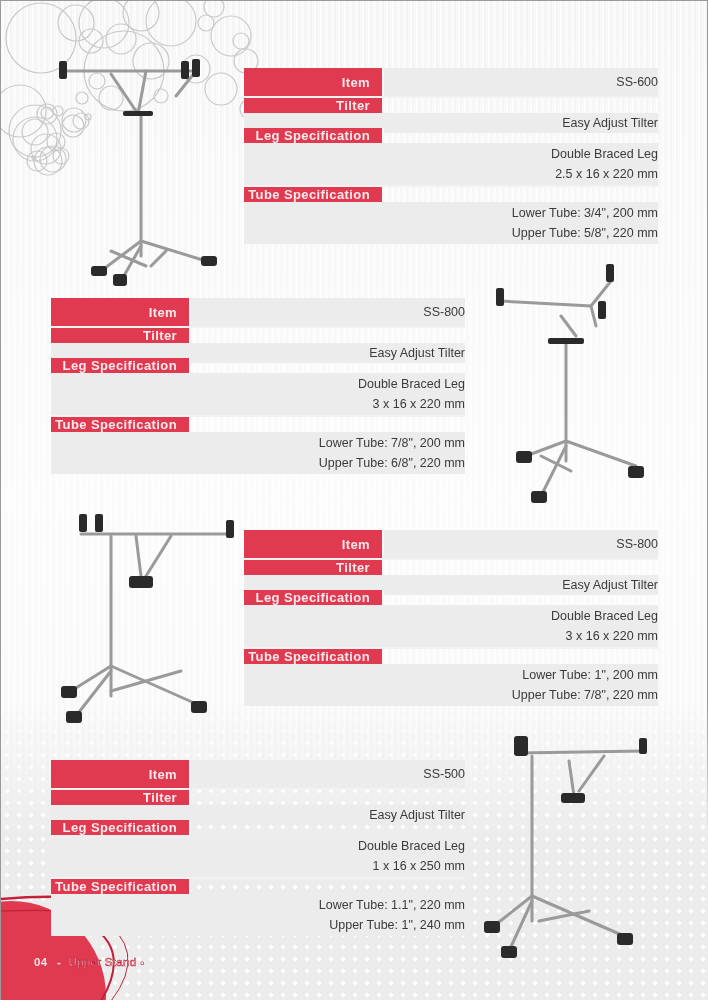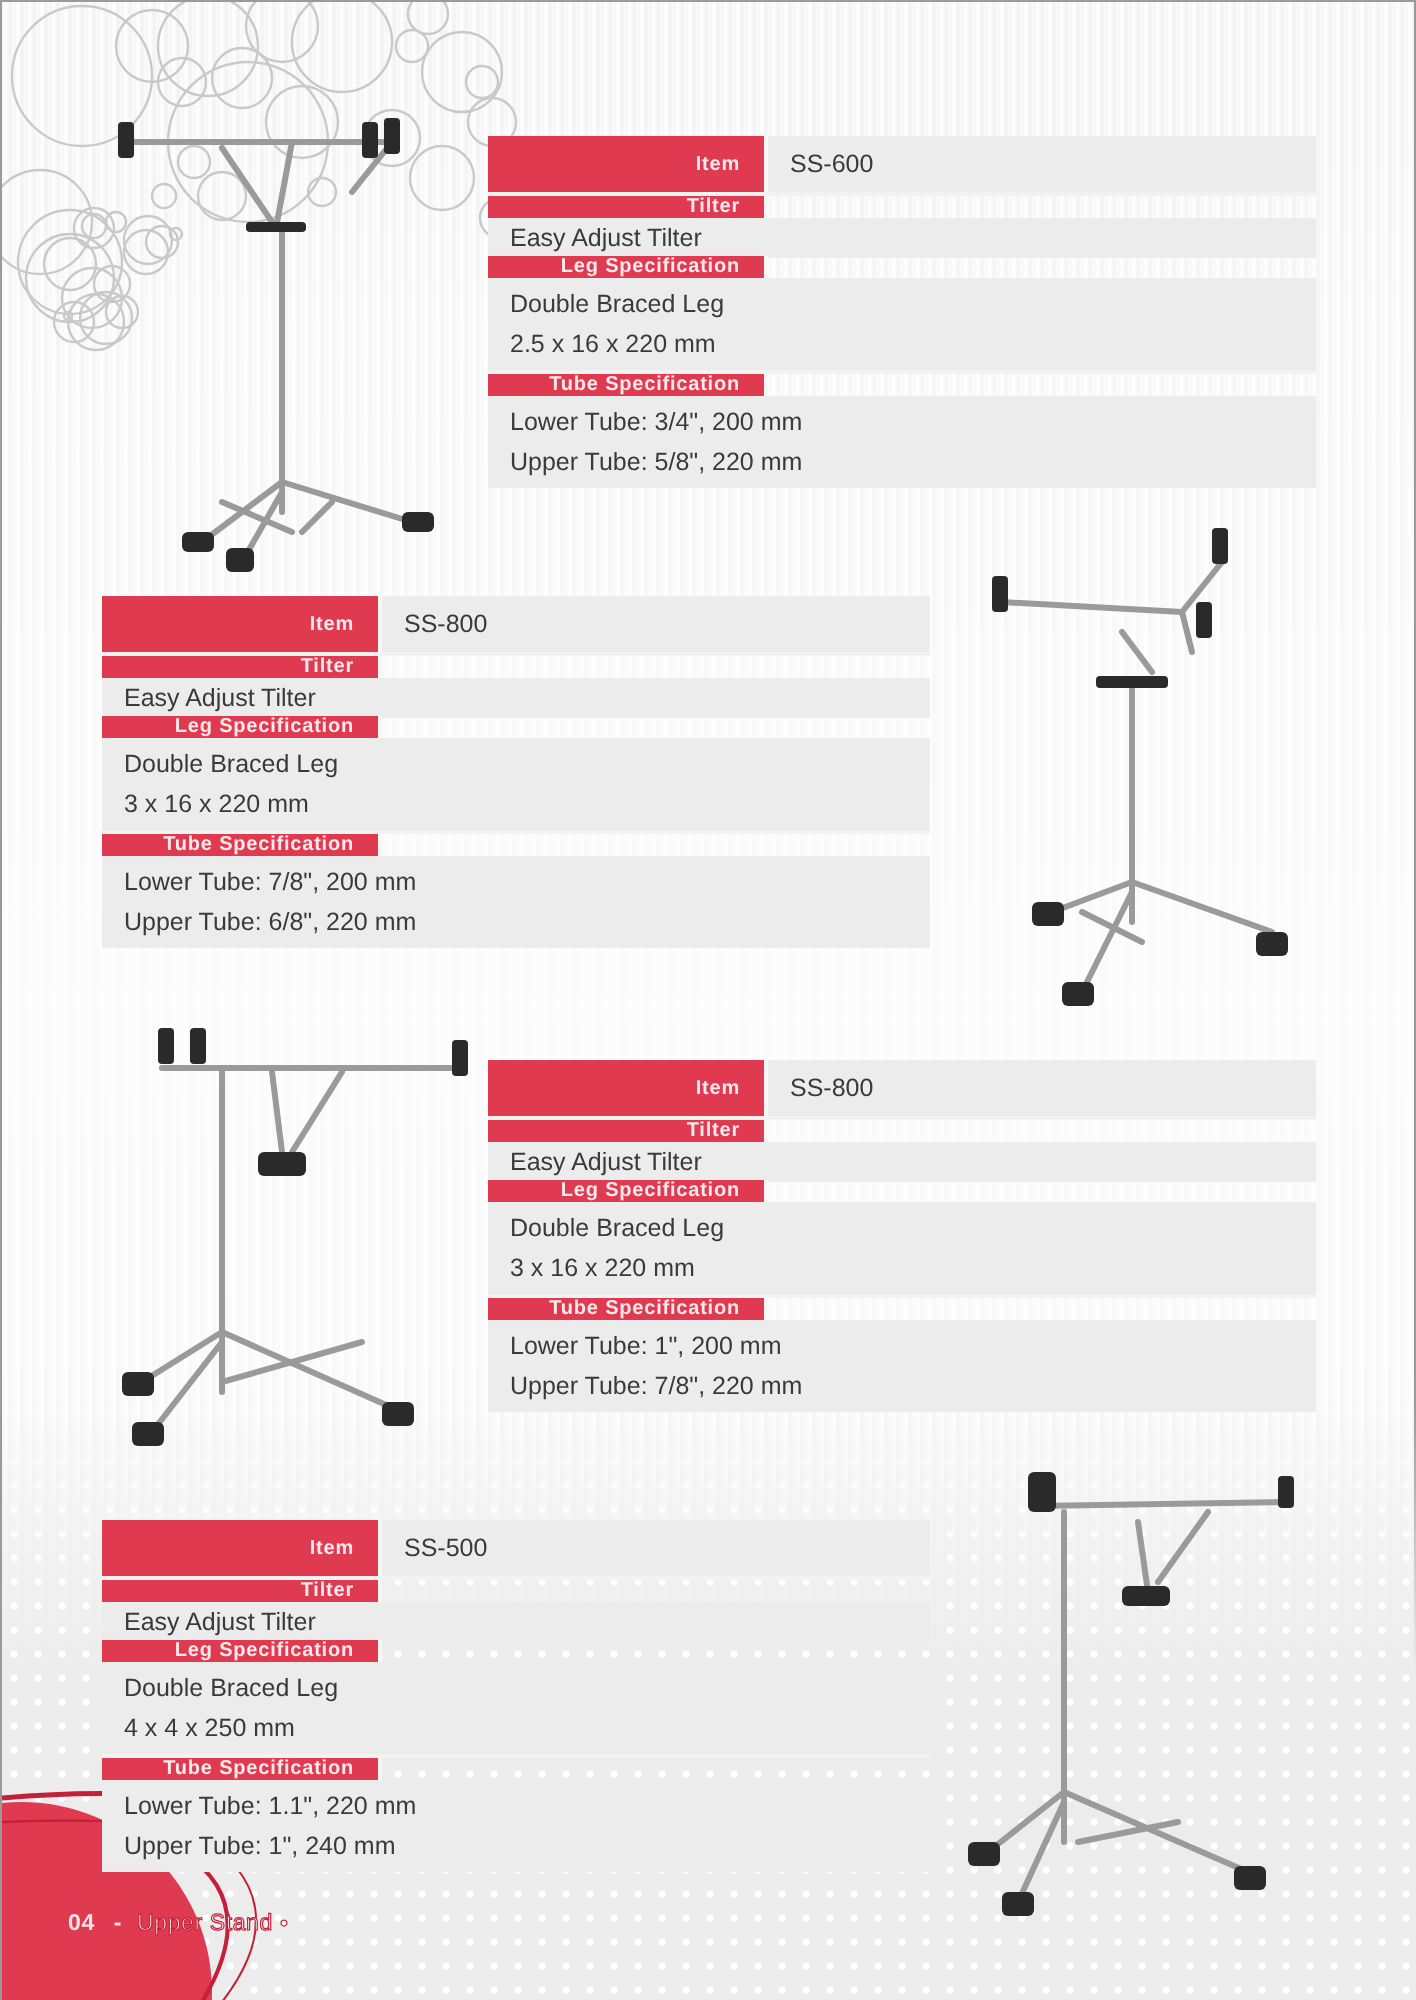--- a/index.html
+++ b/index.html
@@ -27,30 +27,31 @@
   .deco-bottom { position:absolute; left:0; top:830px; width:330px; height:170px; }
 
   .spec-table {
     position:absolute; width:414px;
     border-collapse:separate; border-spacing:0;
   }
   .spec-row { display:flex; }
   .spec-row + .spec-row { border-top:2px solid #f2f2f2;flex-direction:column; }
   .spec-label {
     width:140px; background:#e03a50; color:#fbe9ec;
-    font-weight:bold; font-size:10px; letter-spacing:0.4px;
+    font-weight:bold; font-size:13px; letter-spacing:0.4px;
     display:flex; align-items:center; justify-content:flex-end;
     padding-right:12px; box-sizing:border-box;
     border-right:2px solid #f6f6f6;
   }
   .spec-value {
     flex:1; background:#ececec; color:#3a3a3a;
     font-size:12.5px; padding-left:11px; box-sizing:border-box;
     display:flex; flex-direction:column; justify-content:center;
     line-height:20px;
+    align-items:flex-end;
   }
   .row-short { height:28px; }
   .row-tall { height:57px; }
 
   .stand { position:absolute; }
 
   .footer {
     position:absolute; left:33px; top:955px;
     font-size:11.5px; font-weight:bold; color:#fbe3e7;
     letter-spacing:0.3px;
@@ -307,21 +308,21 @@
     <div class="spec-row row-short">
       <div class="spec-label">Tilter</div>
       <div class="spec-value">
           <span>Easy Adjust Tilter</span>
         </div>
     </div>
     <div class="spec-row row-tall">
       <div class="spec-label">Leg Specification</div>
       <div class="spec-value">
         <span>Double Braced Leg</span>
-        <span>4 x 4 x 250 mm</span>
+        <span>1 x 16 x 250 mm</span>
       </div>
     </div>
     <div class="spec-row row-tall">
       <div class="spec-label">Tube Specification</div>
       <div class="spec-value">
         <span>Lower Tube: 1.1", 220 mm</span>
         <span>Upper Tube: 1", 240 mm</span>
       </div>
     </div>
   </div>

